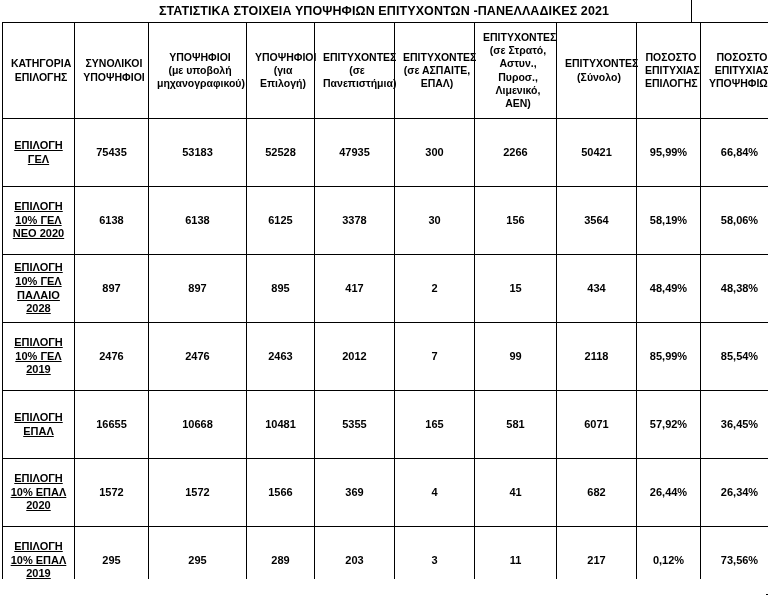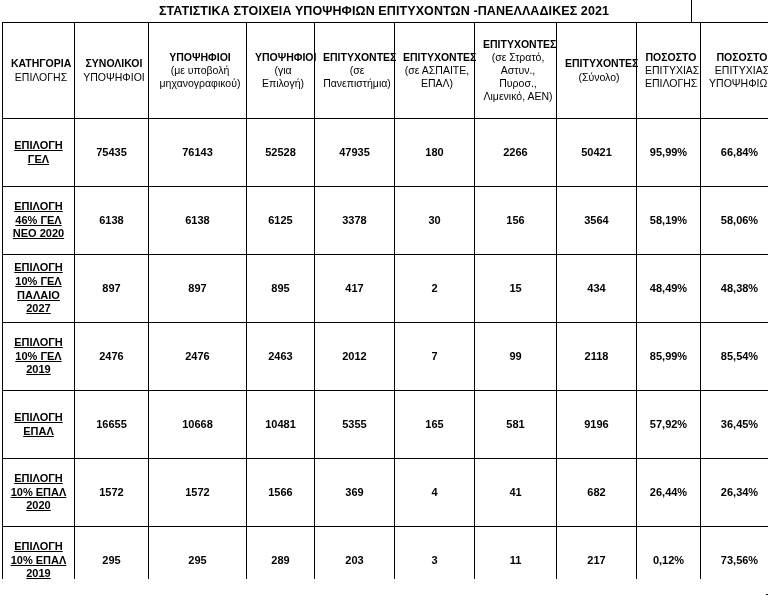--- a/index.html
+++ b/index.html
@@ -67,21 +67,21 @@
     height: 96px;
     font-size: 10.5px;
     font-weight: bold;
     padding-left: 8px;
   }
   table.stats thead th .hdr-line {
     display: block;
   }
   table.stats thead th .hdr-sub {
     display: block;
-    font-weight: normal;
+    font-weight: bold;
   }
   table.stats tbody td {
     height: 68px;
   }
   td.cat {
     text-align: left;
     font-size: 11px;
     font-weight: bold;
     padding-left: 4px;
     line-height: 1.3;
@@ -182,43 +182,43 @@
           <span class="hdr-line">ΠΟΣΟΣΤΟ</span>
           <span class="hdr-sub">ΕΠΙΤΥΧΙΑΣ</span>
           <span class="hdr-sub">ΥΠΟΨΗΦΙΩΝ</span>
         </th>
       </tr>
     </thead>
     <tbody>
       <tr>
         <td class="cat">ΕΠΙΛΟΓΗ ΓΕΛ</td>
         <td class="num">75435</td>
-        <td class="num">76143</td>
+        <td class="num">53183</td>
         <td class="num">52528</td>
         <td class="num">47935</td>
-        <td class="num">180</td>
+        <td class="num">300</td>
         <td class="num">2266</td>
         <td class="num">50421</td>
         <td class="num">95,99%</td>
         <td class="num">66,84%</td>
       </tr>
       <tr>
-        <td class="cat">ΕΠΙΛΟΓΗ 46% ΓΕΛ ΝΕΟ 2020</td>
+        <td class="cat">ΕΠΙΛΟΓΗ 10% ΓΕΛ ΝΕΟ 2020</td>
         <td class="num">6138</td>
         <td class="num">6138</td>
         <td class="num">6125</td>
         <td class="num">3378</td>
         <td class="num">30</td>
         <td class="num">156</td>
         <td class="num">3564</td>
         <td class="num">58,19%</td>
         <td class="num">58,06%</td>
       </tr>
       <tr>
-        <td class="cat">ΕΠΙΛΟΓΗ 10% ΓΕΛ ΠΑΛΑΙΟ 2027</td>
+        <td class="cat">ΕΠΙΛΟΓΗ 10% ΓΕΛ ΠΑΛΑΙΟ 2028</td>
         <td class="num">897</td>
         <td class="num">897</td>
         <td class="num">895</td>
         <td class="num">417</td>
         <td class="num">2</td>
         <td class="num">15</td>
         <td class="num">434</td>
         <td class="num">48,49%</td>
         <td class="num">48,38%</td>
       </tr>
@@ -235,21 +235,21 @@
         <td class="num">85,54%</td>
       </tr>
       <tr>
         <td class="cat">ΕΠΙΛΟΓΗ ΕΠΑΛ</td>
         <td class="num">16655</td>
         <td class="num">10668</td>
         <td class="num">10481</td>
         <td class="num">5355</td>
         <td class="num">165</td>
         <td class="num">581</td>
-        <td class="num">9196</td>
+        <td class="num">6071</td>
         <td class="num">57,92%</td>
         <td class="num">36,45%</td>
       </tr>
       <tr>
         <td class="cat">ΕΠΙΛΟΓΗ 10% ΕΠΑΛ 2020</td>
         <td class="num">1572</td>
         <td class="num">1572</td>
         <td class="num">1566</td>
         <td class="num">369</td>
         <td class="num">4</td>

